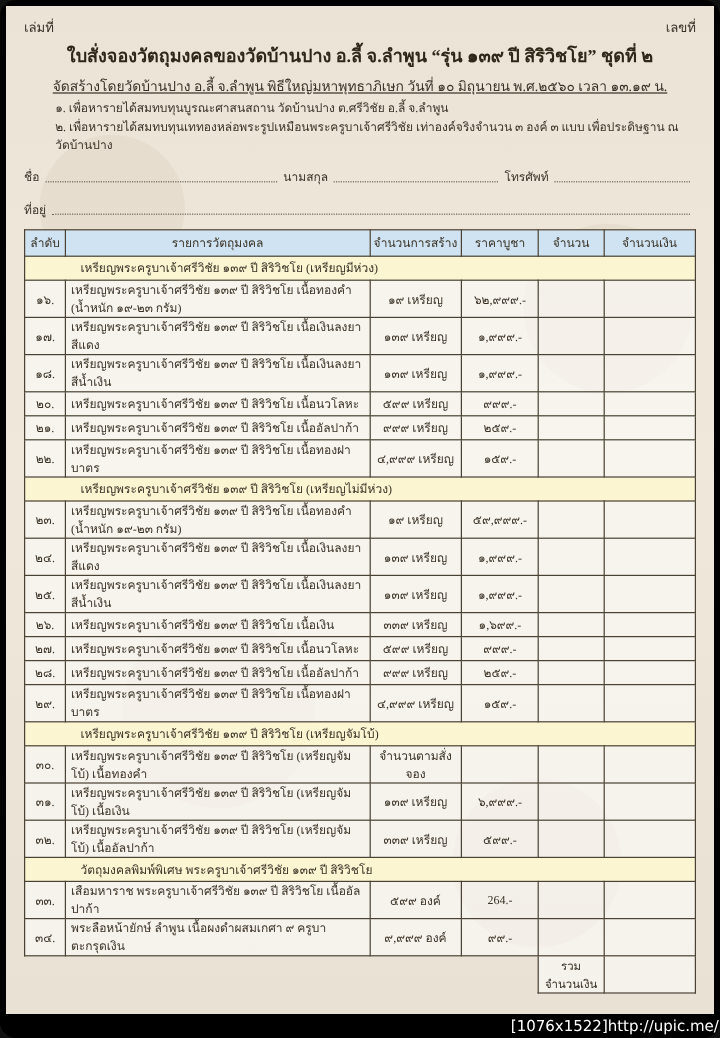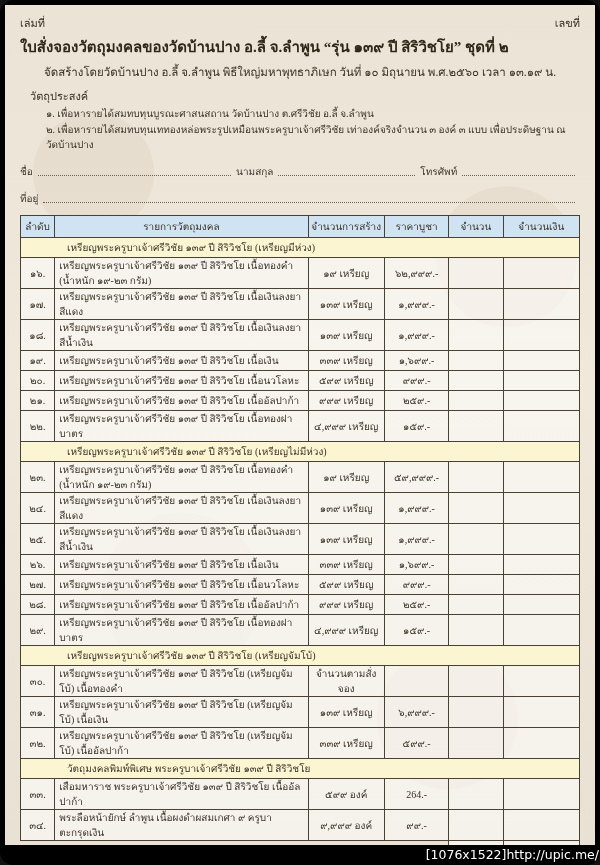--- a/index.html
+++ b/index.html
@@ -7,22 +7,22 @@
          font-family:"Liberation Serif","DejaVu Serif",serif;color:#3a3226;}
   .page{position:absolute;top:5px;left:5px;right:5px;bottom:20px;box-sizing:border-box;
         padding:9px 15px 0 15px;
         background:
           radial-gradient(circle at 15% 20%, rgba(150,120,90,0.07) 0 60px, transparent 61px),
           radial-gradient(circle at 85% 30%, rgba(150,120,90,0.07) 0 70px, transparent 71px),
           radial-gradient(circle at 30% 70%, rgba(150,120,90,0.06) 0 80px, transparent 81px),
           radial-gradient(circle at 75% 85%, rgba(150,120,90,0.06) 0 70px, transparent 71px),
           linear-gradient(180deg,#ebe3d6 0%,#efe8db 45%,#e9e1d3 100%);}
   .toprow{display:flex;justify-content:space-between;font-size:11px;}
-  .title{text-align:left;font-size:15px;font-weight:bold;margin-top:3px;color:#2f2718;}
-  .subtitle{text-align:center;font-size:11.5px;margin-top:4px;}
+  .title{text-align:center;font-size:15px;font-weight:bold;margin-top:3px;color:#2f2718;}
+  .subtitle{text-align:center;font-size:11.5px;margin-top:4px;text-decoration:underline;}
   .purpose-head{font-size:11px;margin:6px 0 0 10px;}
   .purpose-item{font-size:10px;margin:1px 0 0 26px;}
   .fieldline{display:flex;align-items:flex-end;font-size:10px;margin-top:12px;}
   .fieldline .lbl{white-space:nowrap;}
   .dots{flex:1;border-bottom:1.3px dotted #6b6256;margin:0 5px 3px 5px;height:10px;}
   table{width:100%;border-collapse:collapse;margin-top:9px;font-size:10px;}
   col.c-no{width:34px;} col.c-desc{width:252px;} col.c-qty{width:76px;}
   col.c-price{width:64px;} col.c-amt{width:54px;} col.c-money{width:76px;}
   thead td{background:var(--header-blue,#cfe3f2);text-align:center;border:1px solid #494234;
            padding:3px 2px;font-size:10px;}
@@ -43,21 +43,20 @@
   <div class="page">
 
     <div class="toprow">
       <span>เล่มที่</span>
       <span>เลขที่</span>
     </div>
 
     <div class="title">ใบสั่งจองวัตถุมงคลของวัดบ้านปาง อ.ลี้ จ.ลำพูน “รุ่น ๑๓๙ ปี สิริวิชโย” ชุดที่ ๒</div>
     <div class="subtitle">จัดสร้างโดยวัดบ้านปาง อ.ลี้ จ.ลำพูน พิธีใหญ่มหาพุทธาภิเษก วันที่ ๑๐ มิถุนายน พ.ศ.๒๕๖๐ เวลา ๑๓.๑๙ น.</div>
 
-    <div class="purpose-head">วัตถุประสงค์</div>
     <div class="purpose-item">๑. เพื่อหารายได้สมทบทุนบูรณะศาสนสถาน วัดบ้านปาง ต.ศรีวิชัย อ.ลี้ จ.ลำพูน</div>
     <div class="purpose-item">๒. เพื่อหารายได้สมทบทุนเททองหล่อพระรูปเหมือนพระครูบาเจ้าศรีวิชัย เท่าองค์จริงจำนวน ๓ องค์ ๓ แบบ เพื่อประดิษฐาน ณ วัดบ้านปาง</div>
 
     <div class="fieldline">
       <span class="lbl">ชื่อ</span>
       <span class="dots" style="flex:2.4"></span>
       <span class="lbl">นามสกุล</span>
       <span class="dots" style="flex:1.7"></span>
       <span class="lbl">โทรศัพท์</span>
       <span class="dots" style="flex:1.4"></span>
@@ -109,28 +108,20 @@
           </tr>
           <tr>
             <td class="col-no">๑๘.</td>
             <td class="col-desc">เหรียญพระครูบาเจ้าศรีวิชัย ๑๓๙ ปี สิริวิชโย เนื้อเงินลงยาสีน้ำเงิน</td>
             <td class="col-qty">๑๓๙ เหรียญ</td>
             <td class="col-price">๑,๙๙๙.-</td>
             <td class="col-amount"></td>
             <td class="col-money"></td>
           </tr>
           <tr>
-            <td class="col-no">๑๙.</td>
-            <td class="col-desc">เหรียญพระครูบาเจ้าศรีวิชัย ๑๓๙ ปี สิริวิชโย เนื้อเงิน</td>
-            <td class="col-qty">๓๓๙ เหรียญ</td>
-            <td class="col-price">๑,๖๙๙.-</td>
-            <td class="col-amount"></td>
-            <td class="col-money"></td>
-          </tr>
-          <tr>
             <td class="col-no">๒๐.</td>
             <td class="col-desc">เหรียญพระครูบาเจ้าศรีวิชัย ๑๓๙ ปี สิริวิชโย เนื้อนวโลหะ</td>
             <td class="col-qty">๕๙๙ เหรียญ</td>
             <td class="col-price">๙๙๙.-</td>
             <td class="col-amount"></td>
             <td class="col-money"></td>
           </tr>
           <tr>
             <td class="col-no">๒๑.</td>
             <td class="col-desc">เหรียญพระครูบาเจ้าศรีวิชัย ๑๓๙ ปี สิริวิชโย เนื้ออัลปาก้า</td>

